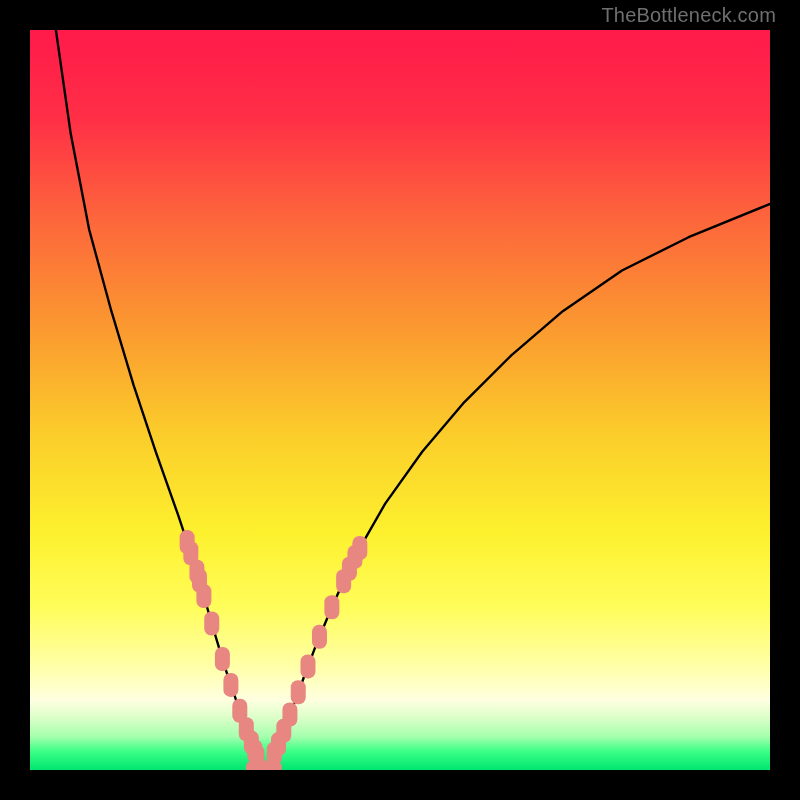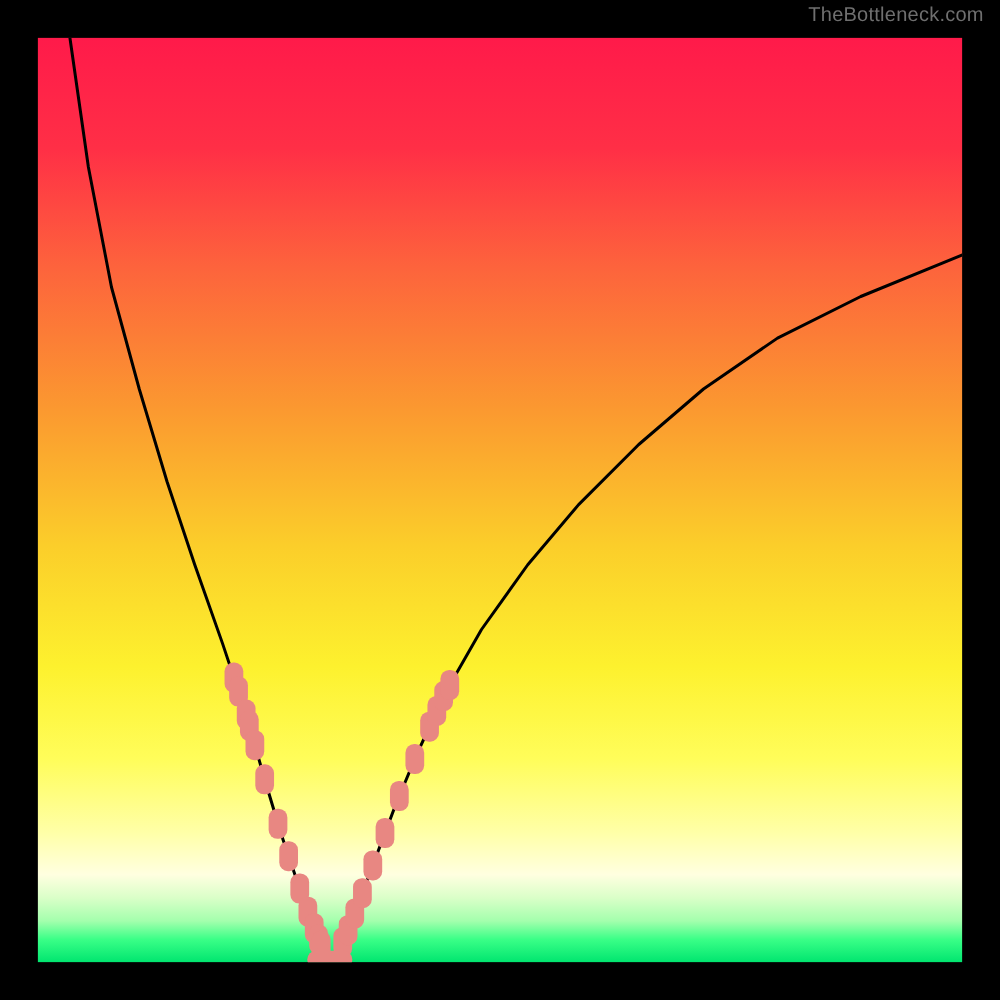--- a/index.html
+++ b/index.html
@@ -30,23 +30,23 @@
   }
   .curves {
     position: absolute;
     left: 0; top: 0;
     width: 740px;
     height: 740px;
   }
   .watermark {
     position: absolute;
     top: 4px;
-    right: 13px;
+    right: 24px;
     font-family: Arial, Helvetica, sans-serif;
-    font-size: 16px;
+    font-size: 20px;
     color: #6f6f6f;
     font-weight: 500;
     letter-spacing: 0.2px;
     user-select: none;
   }
 </style>
 </head>
 <body>
 
 <div class="stage">

